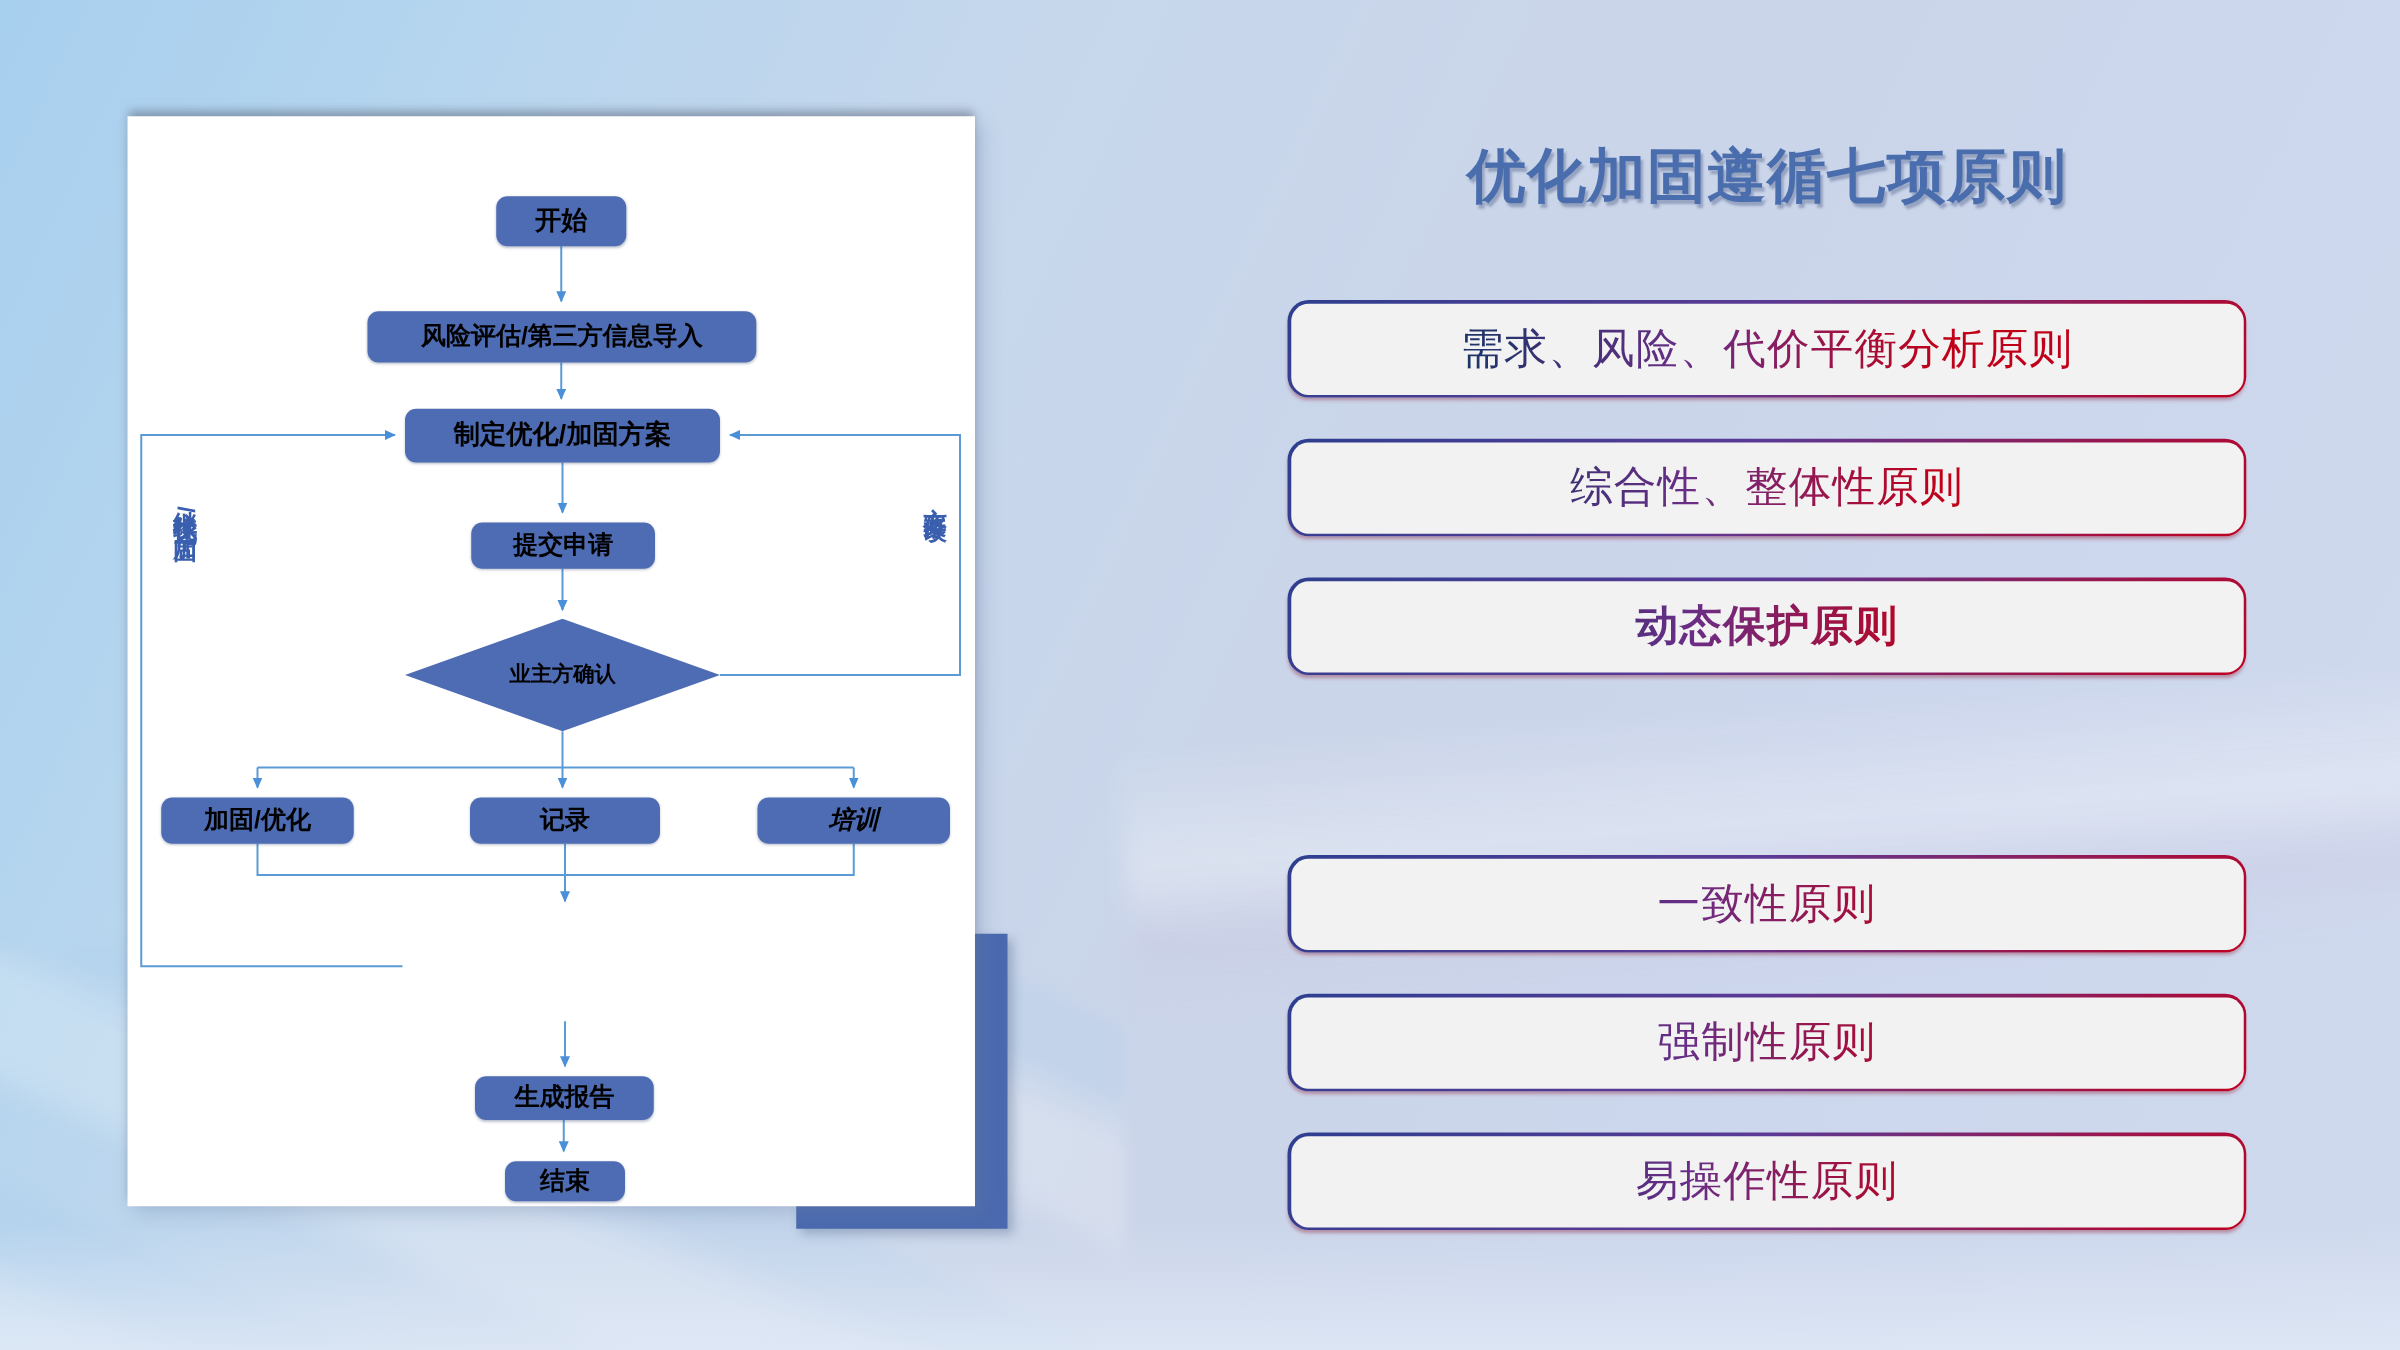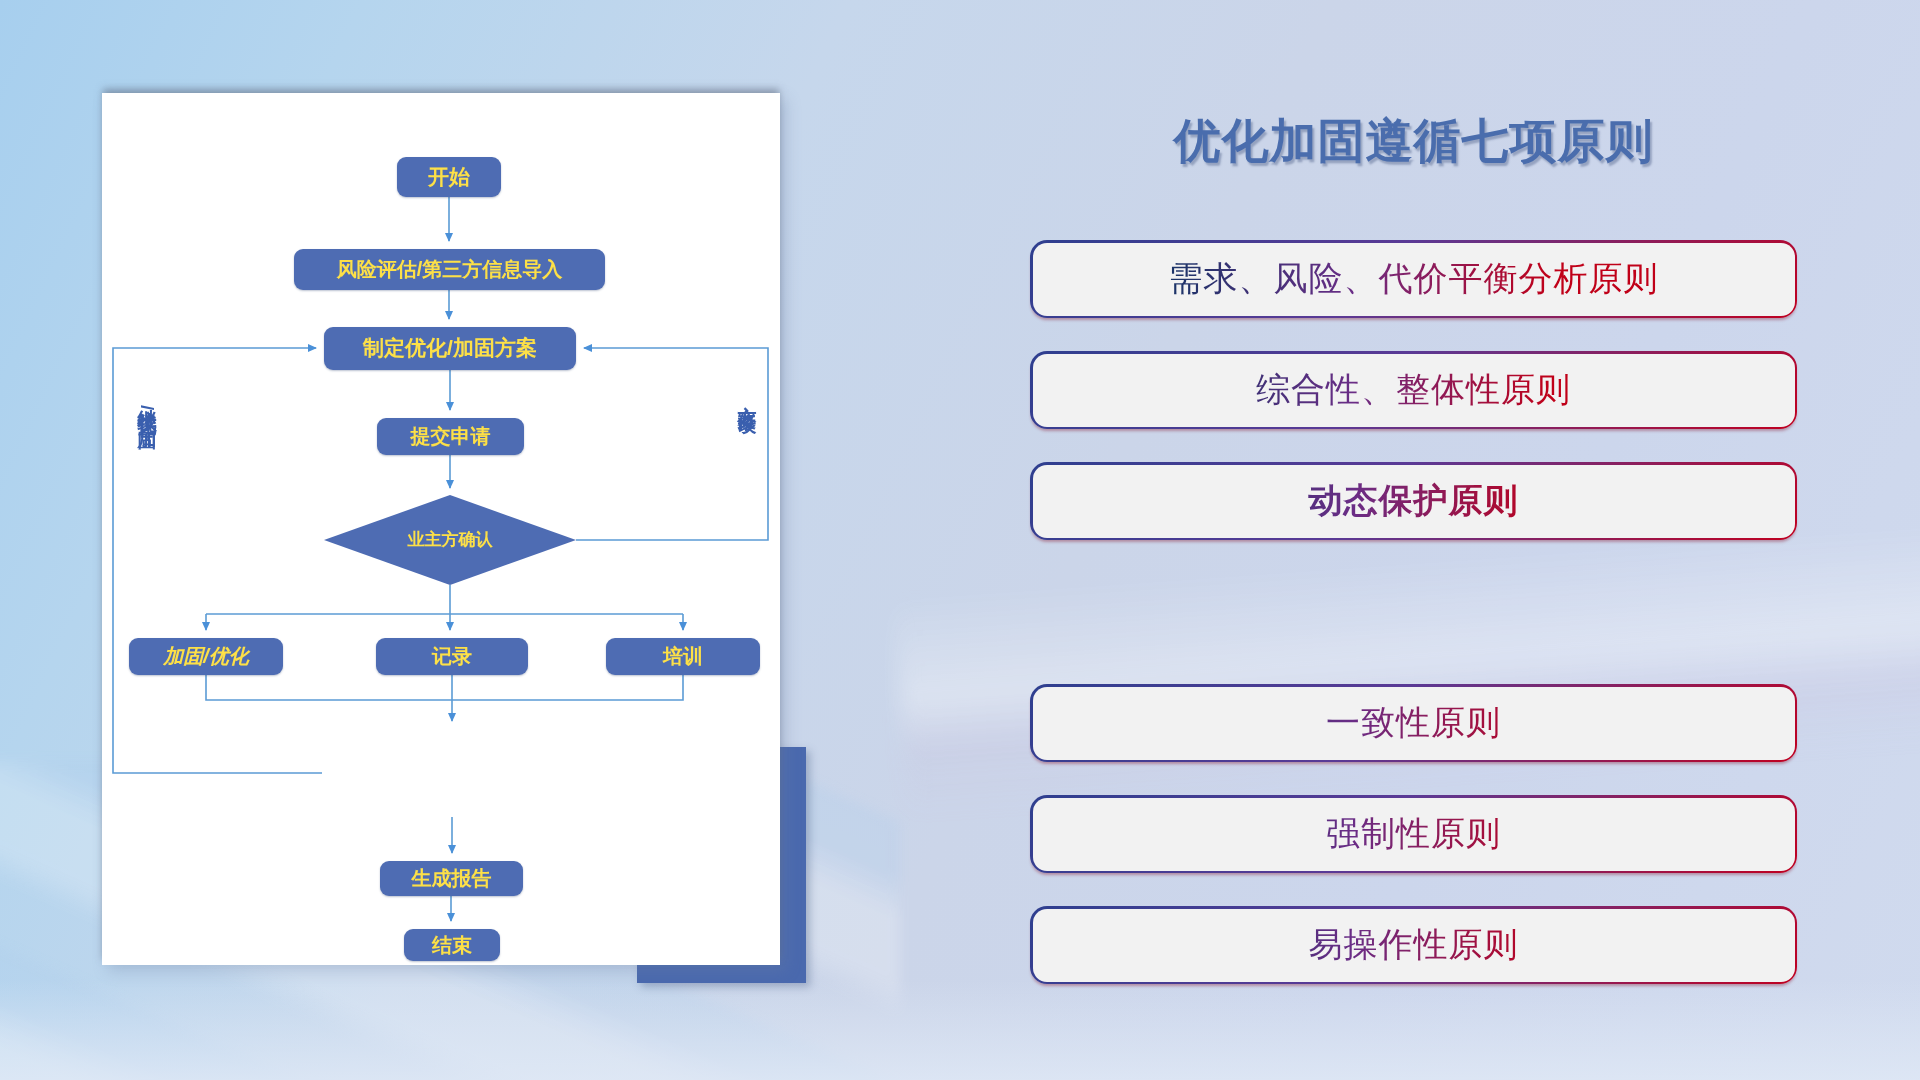--- a/index.html
+++ b/index.html
@@ -20,29 +20,29 @@
     background:linear-gradient(180deg,rgba(255,255,255,0),rgba(224,233,246,.8));}
 
   
   .deco-rect{position:absolute;left:637px;top:747px;width:169px;height:236px;background:#4a69ae;
     box-shadow:4px 4px 8px rgba(70,90,130,.35);}
   .card{position:absolute;left:102px;top:93px;width:678px;height:872px;background:#ffffff;
     box-shadow:0 -5px 7px -1px rgba(96,108,128,.55),6px 6px 14px rgba(110,130,165,.30);}
   .card svg{position:absolute;left:0;top:0;}
 
   .node{position:absolute;display:flex;align-items:center;justify-content:center;
-    background:#4e6cb3;color:#fde047;font-weight:bold;border-radius:9px;
+    background:#4e6cb3;color:#000000;font-weight:bold;border-radius:9px;
     box-shadow:0 1px 2px rgba(60,80,120,.35);text-align:center;line-height:1.05;}
   .n-start   {left:295px;top:64px; width:104px;height:40px;font-size:21px;}
   .n-risk    {left:192px;top:156px;width:311px;height:41px;font-size:20px;}
   .n-plan    {left:222px;top:234px;width:252px;height:43px;font-size:21px;}
   .n-submit  {left:275px;top:325px;width:147px;height:37px;font-size:20px;}
-  .n-reinf   {left:27px; top:545px;width:154px;height:37px;font-size:20px;font-style:italic;}
+  .n-reinf   {left:27px; top:545px;width:154px;height:37px;font-size:20px;}
   .n-record  {left:274px;top:545px;width:152px;height:37px;font-size:20px;}
-  .n-train   {left:504px;top:545px;width:154px;height:37px;font-size:20px;}
+  .n-train   {left:504px;top:545px;width:154px;height:37px;font-size:20px;font-style:italic;}
   .n-report  {left:278px;top:768px;width:143px;height:35px;font-size:20px;}
   .n-end     {left:302px;top:836px;width:96px; height:32px;font-size:20px;}
   .diamond{border-radius:0;clip-path:polygon(50% 0,100% 50%,50% 100%,0 50%);box-shadow:none;}
   .n-owner {left:222px;top:402px;width:252px;height:90px;font-size:17px;}
   .n-check {left:220px;top:636px;width:261px;height:88px;font-size:20px;}
 
   .vlabel{position:absolute;writing-mode:vertical-rl;color:#3a5fae;font-weight:bold;
     font-size:19px;letter-spacing:3px;line-height:1;}
   .vlabel-left {left:36px;top:300px;height:260px;}
   .vlabel-right{left:636px;top:298px;height:200px;}

